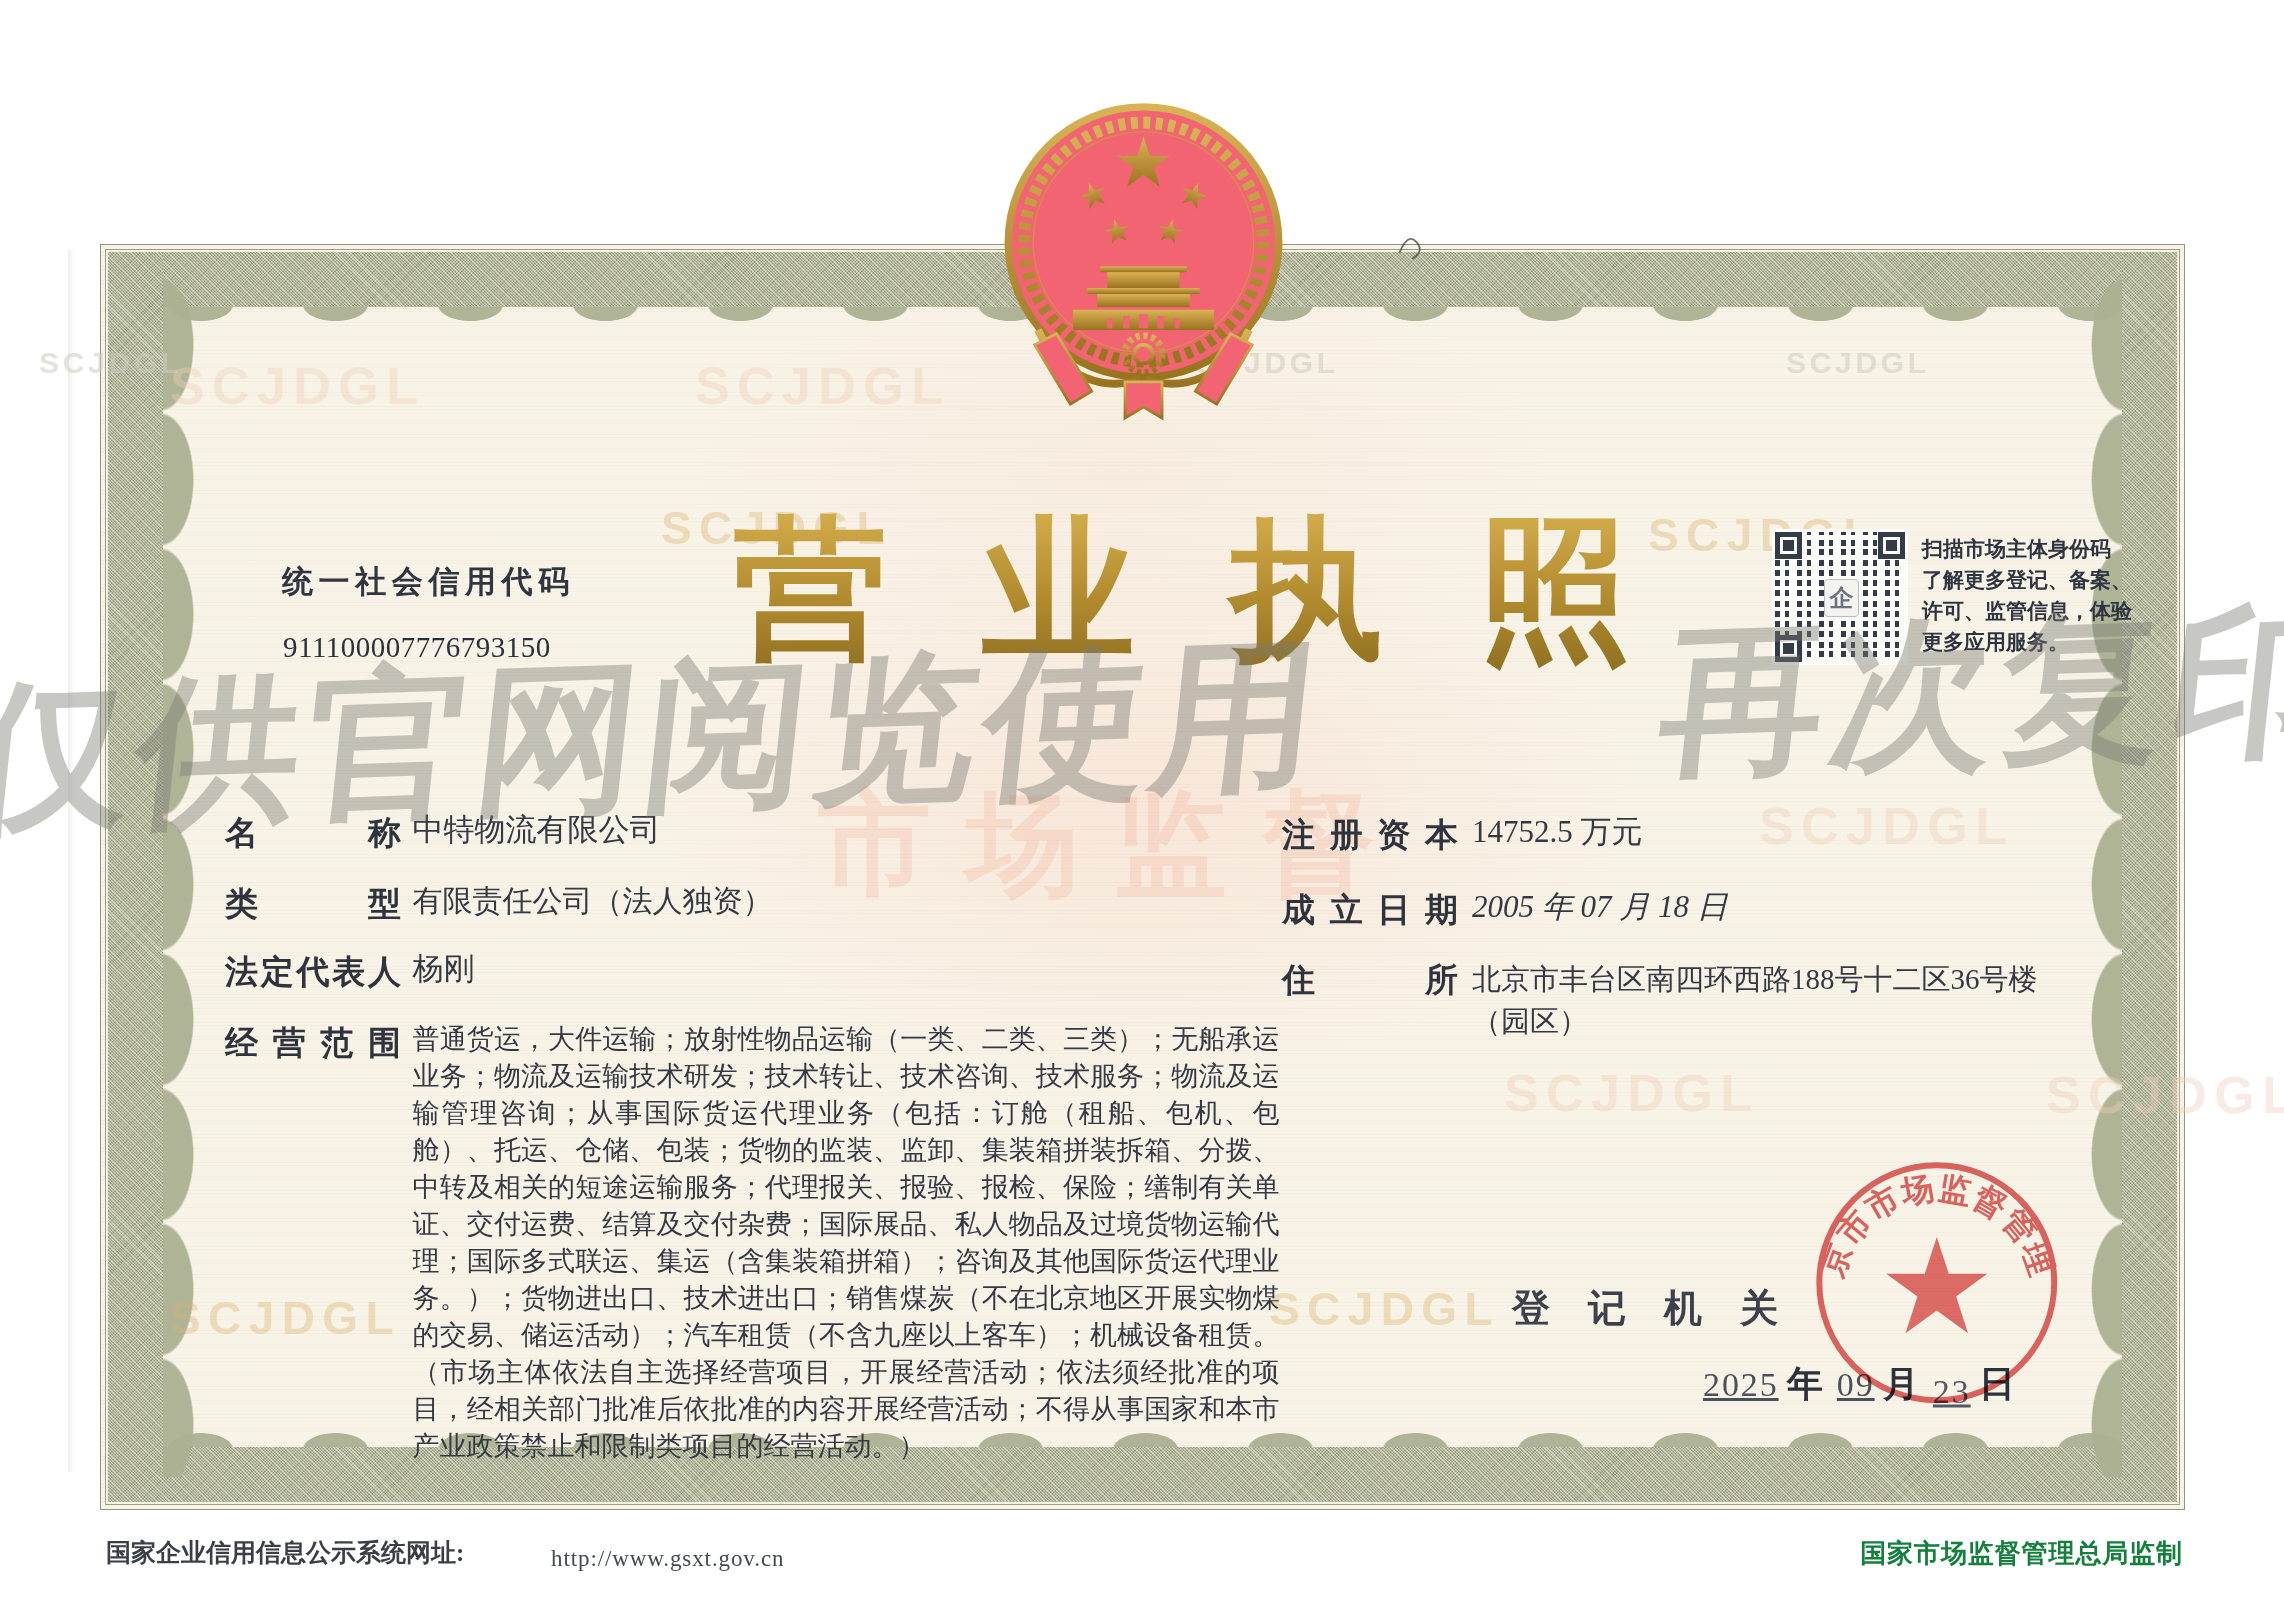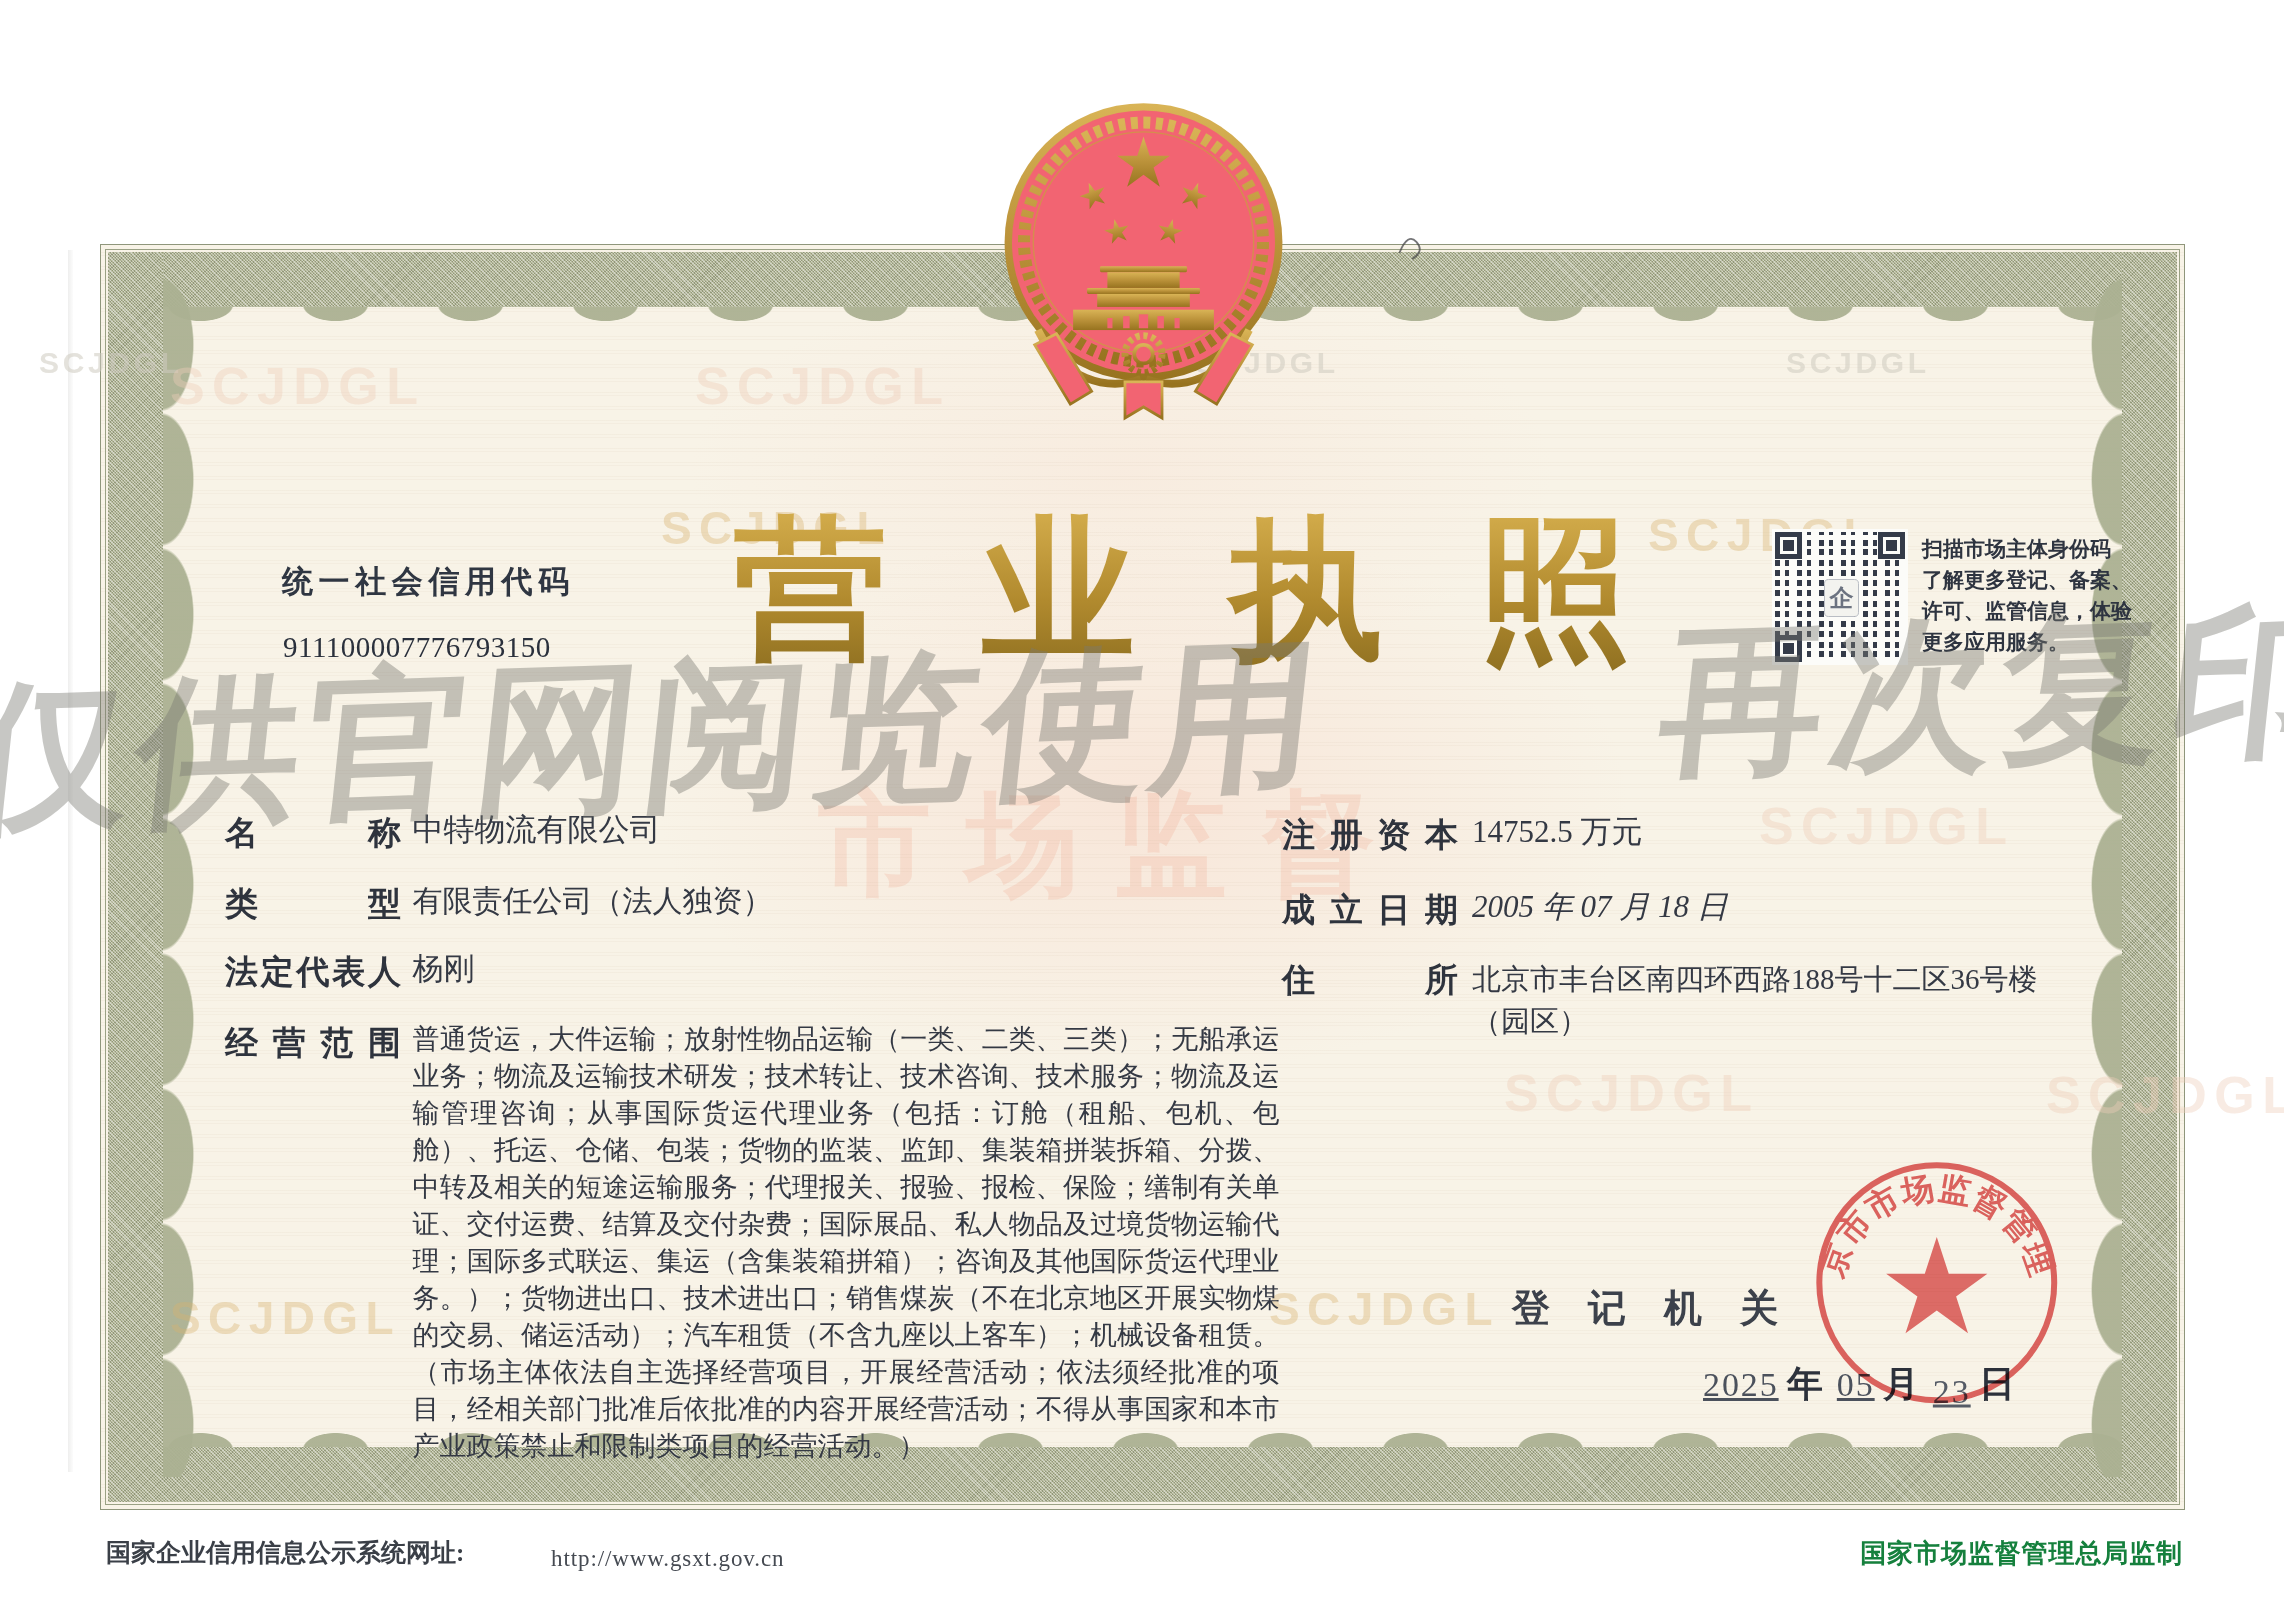--- a/index.html
+++ b/index.html
@@ -264,21 +264,21 @@
 
   <div class="reg-label spread">
       <span>登</span>
       <span>记</span>
       <span>机</span>
       <span>关</span>
     </div>
   <div class="issue-date">
     <span class="d-num">2025</span>
     <span class="d-unit">年</span>
-    <span class="d-num">05</span>
+    <span class="d-num">09</span>
     <span class="d-unit">月</span>
     <span class="d-num d-day">23</span>
     <span class="d-unit">日</span>
   </div>
 
   <svg class="seal" viewBox="0 0 545 545">
     <defs>
       <path id="seal-arc" d="M 64.5 299.5 A 208 208 0 1 1 480.5 299.5" fill="none"></path>
     </defs>
     <circle cx="272" cy="272" r="254" fill="none" stroke="#dd5252" stroke-width="13"></circle>

